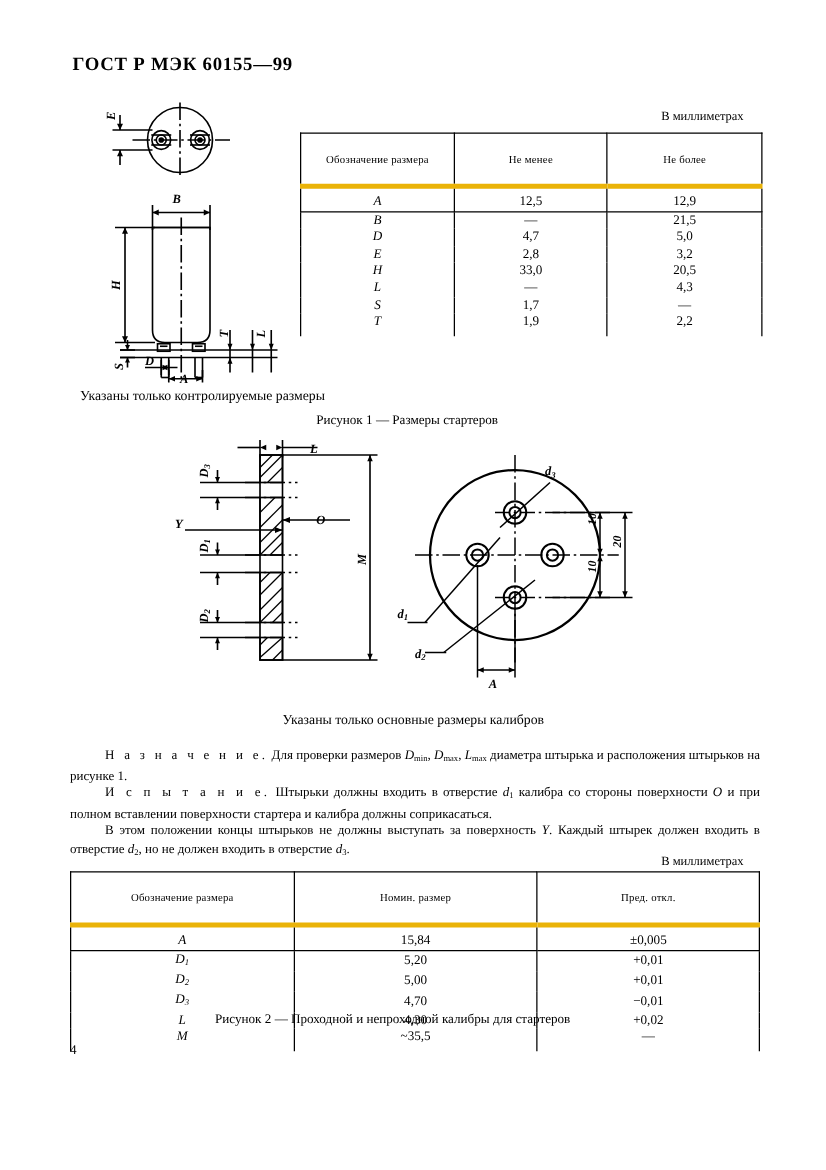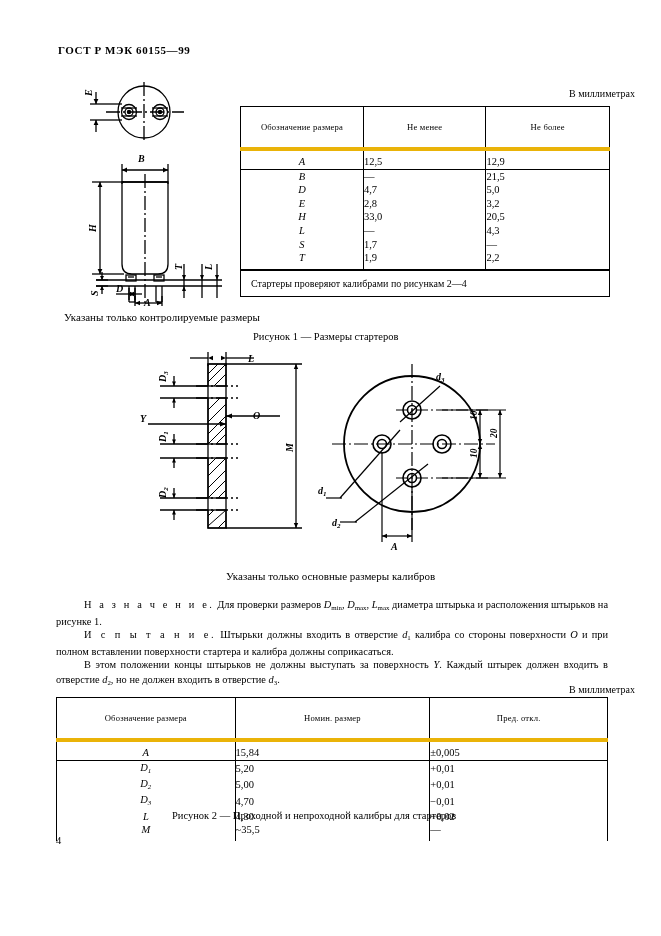--- a/index.html
+++ b/index.html
@@ -21,30 +21,29 @@
     width: 661px;
     height: 936px;
   }
   
   .doc-header {
     position: absolute;
     left: 58px;
     top: 44px;
     font-family: "Liberation Serif", "DejaVu Serif", serif;
     font-weight: bold;
-    font-size: 11px;
+    font-size: 15px;
     letter-spacing: 0.6px;
     white-space: nowrap;
   }
   
   .units-note {
     position: absolute;
     font-size: 10px;
     white-space: nowrap;
-    margin-left: 40px;
   }
   .caption {
     position: absolute;
     font-size: 10.5px;
     white-space: nowrap;
     text-align: right;
   }
   .note-line {
     position: absolute;
     font-size: 11px;
@@ -76,21 +75,21 @@
     letter-spacing: .2px;
   }
   table.spec td.dim {
     text-align: center;
     font-style: italic;
     font-size: 10.5px;
     line-height: 13.6px;
     height: 13.6px;
   }
   table.spec td.val {
-    text-align: left;
+    text-align: center;
     font-size: 10.5px;
     line-height: 13.6px;
     height: 13.6px;
     font-family: Liberation Serif, serif;
   }
   table.spec td.borderless-v {
     border-top: none;
     border-bottom: none;
   }
   table.spec tr.first-body td {
@@ -280,23 +279,20 @@
       </tr>
       <tr>
         <td class="dim borderless-v">S</td>
         <td class="val borderless-v">1,7</td>
         <td class="val borderless-v">—</td>
       </tr>
       <tr class="last-body">
         <td class="dim borderless-v">T</td>
         <td class="val borderless-v">1,9</td>
         <td class="val borderless-v">2,2</td>
-      </tr>
-      <tr>
-        <td class="footnote" colspan="3">Стартеры проверяют калибрами по рисункам 2—4</td>
       </tr>
     </tbody>
   </table>
 
   <div class="note-line" style="left:64px; top:311px;">Указаны только контролируемые размеры</div>
   <div class="caption" style="left:253px; top:331px;">Рисунок 1 — Размеры стартеров</div>
 
   <svg class="fig" style="left:150px; top:352px;" width="400" height="205" viewBox="0 0 400 205">
 
     <g stroke="#000" fill="none" stroke-width="1.3">

